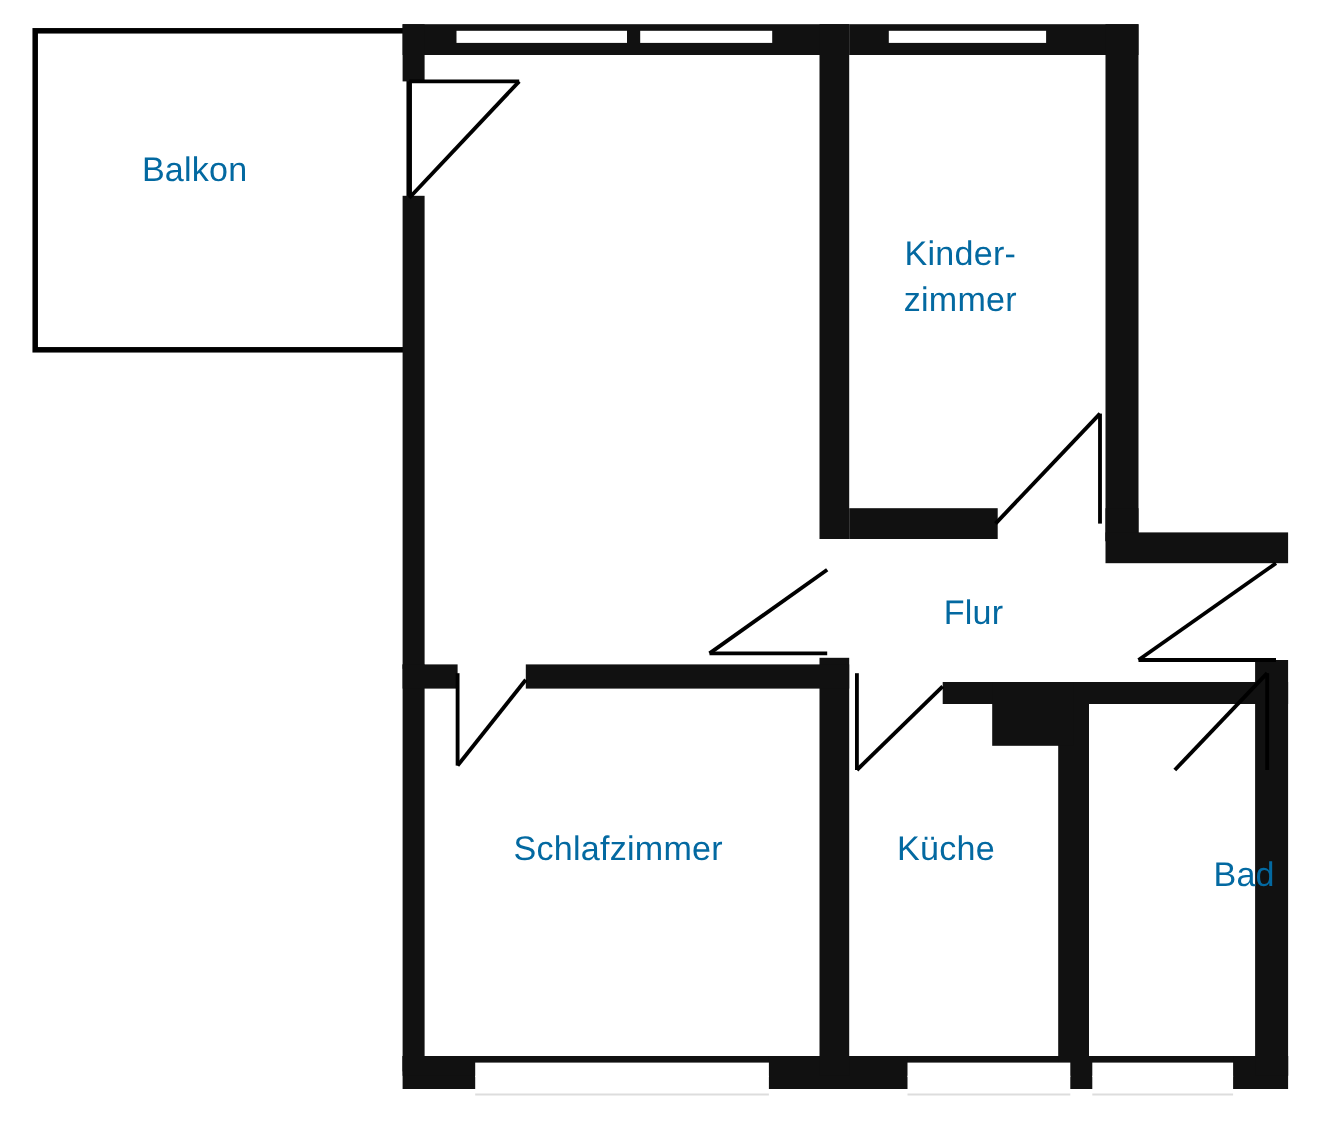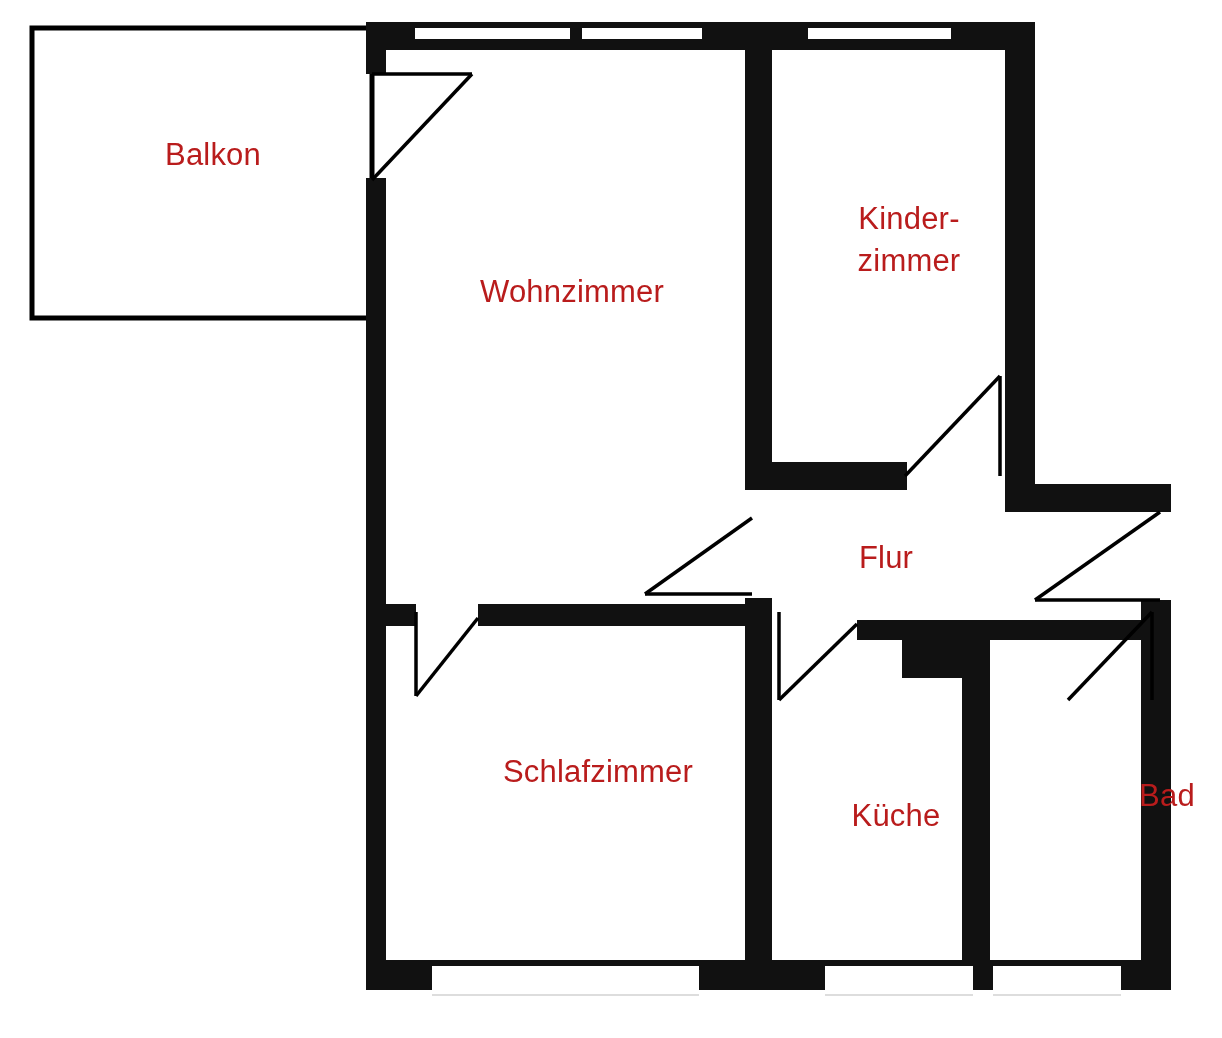--- a/index.html
+++ b/index.html
@@ -20,30 +20,29 @@
   #plan-svg {
     position: absolute;
     left: 0;
     top: 0;
     width: 1222px;
     height: 1038px;
     display: block;
   }
   .room-label {
     position: absolute;
-    color: #b91c1c;
+    color: #0369a1;
     font-family: "Liberation Sans", sans-serif;
     font-size: 31px;
     line-height: 1.12;
     letter-spacing: 0.2px;
     white-space: pre;
     text-align: center;
     transform: translate(-50%, -50%);
     pointer-events: none;
-    margin-left: 36px;
   }
   .room-label.two-line {
     line-height: 1.35;
   }
 </style>
 </head>
 <body>
 
 <div id="plan-root">
 
@@ -149,26 +148,25 @@
         <line x1="1035" y1="600" x2="1160" y2="600"></line>
         <line x1="1160" y1="512" x2="1035" y2="600"></line>
       </g>
 
     </g>
 
   </svg>
 
   <div class="room-label" style="left:177px; top:155px;">Balkon</div>
 
-  <div class="room-label" style="left:536px; top:292px;">Wohnzimmer</div>
 
-  <div class="room-label two-line" style="left:873px; top:240px;">Kinder-
+  <div class="room-label two-line" style="left:873px; top:252px;">Kinder-
 zimmer</div>
 
-  <div class="room-label" style="left:850px; top:558px;">Flur</div>
+  <div class="room-label" style="left:885px; top:558px;">Flur</div>
 
   <div class="room-label" style="left:562px; top:772px;">Schlafzimmer</div>
 
-  <div class="room-label" style="left:860px; top:816px;text-align:center;">Küche</div>
+  <div class="room-label" style="left:860px; top:772px;text-align:center;">Küche</div>
 
   <div class="room-label" style="left:1131px; top:796px;">Bad</div>
 
 </div>
 
 </body></html>

